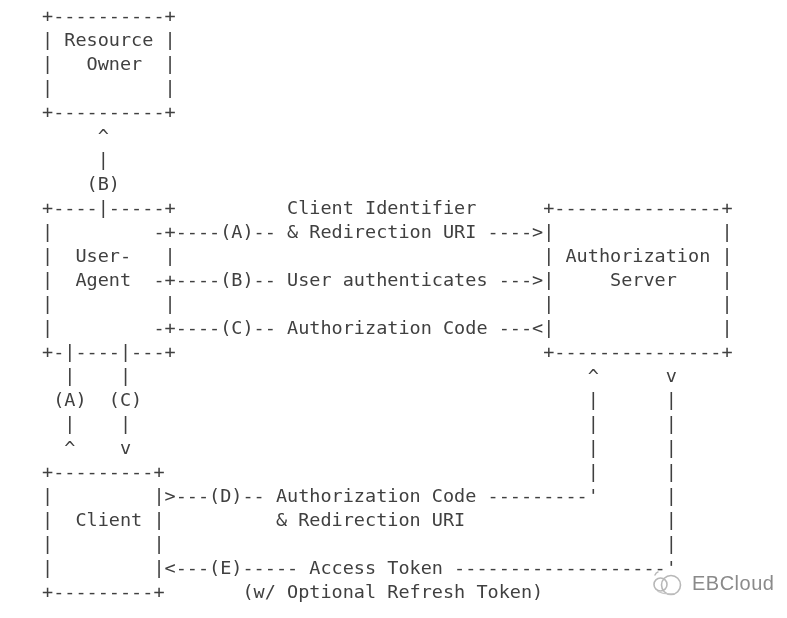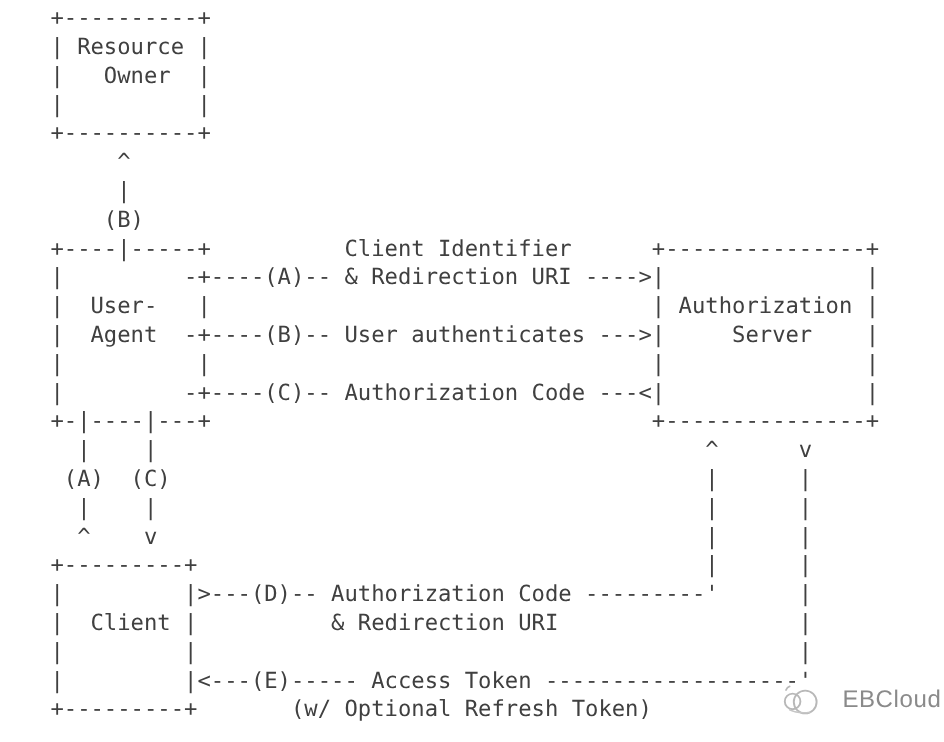--- a/index.html
+++ b/index.html
@@ -21,21 +21,21 @@
     letter-spacing: 0;
     color: #404040;
     white-space: pre;
   }
   .watermark {
     position: absolute;
     left: 649px;
     top: 567px;
     display: flex;
     align-items: center;
-    gap: 17px;
+    gap: 7px;
   }
   .wm-icon { width: 36px; height: 32px; display: block; }
   .wm-text {
     font-family: "Liberation Sans", sans-serif;
     font-size: 20px;
     font-weight: 400;
     color: #8a8a8a;
     letter-spacing: 0.5px;
   }
 </style>

